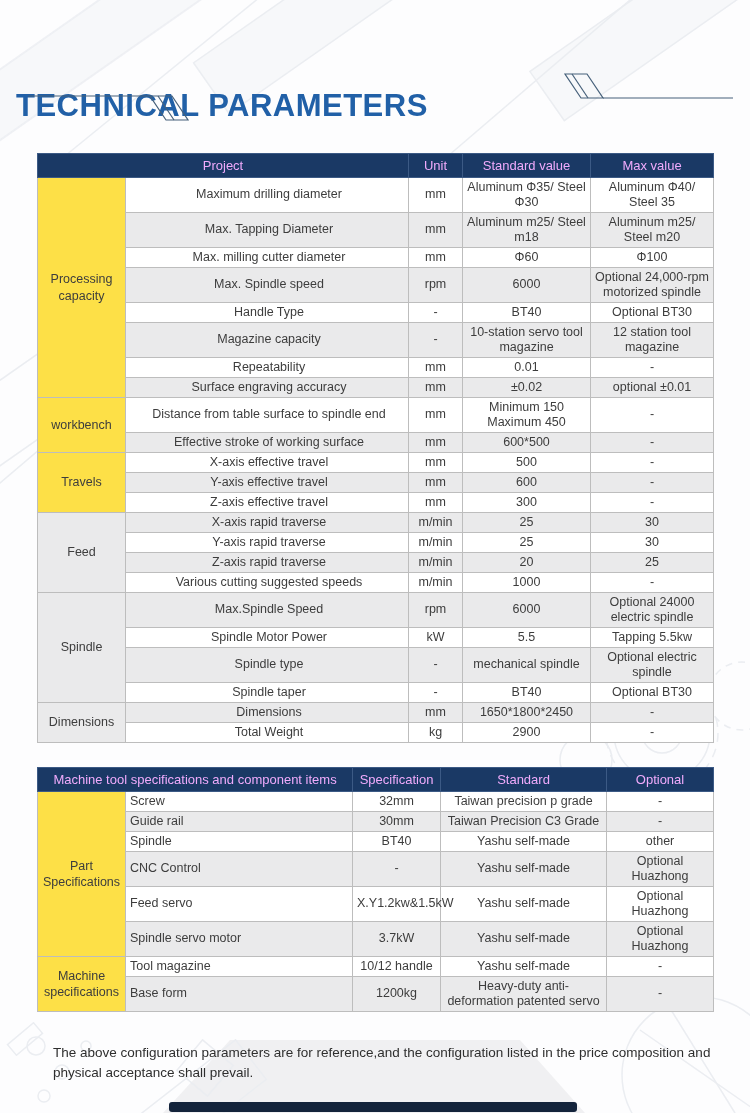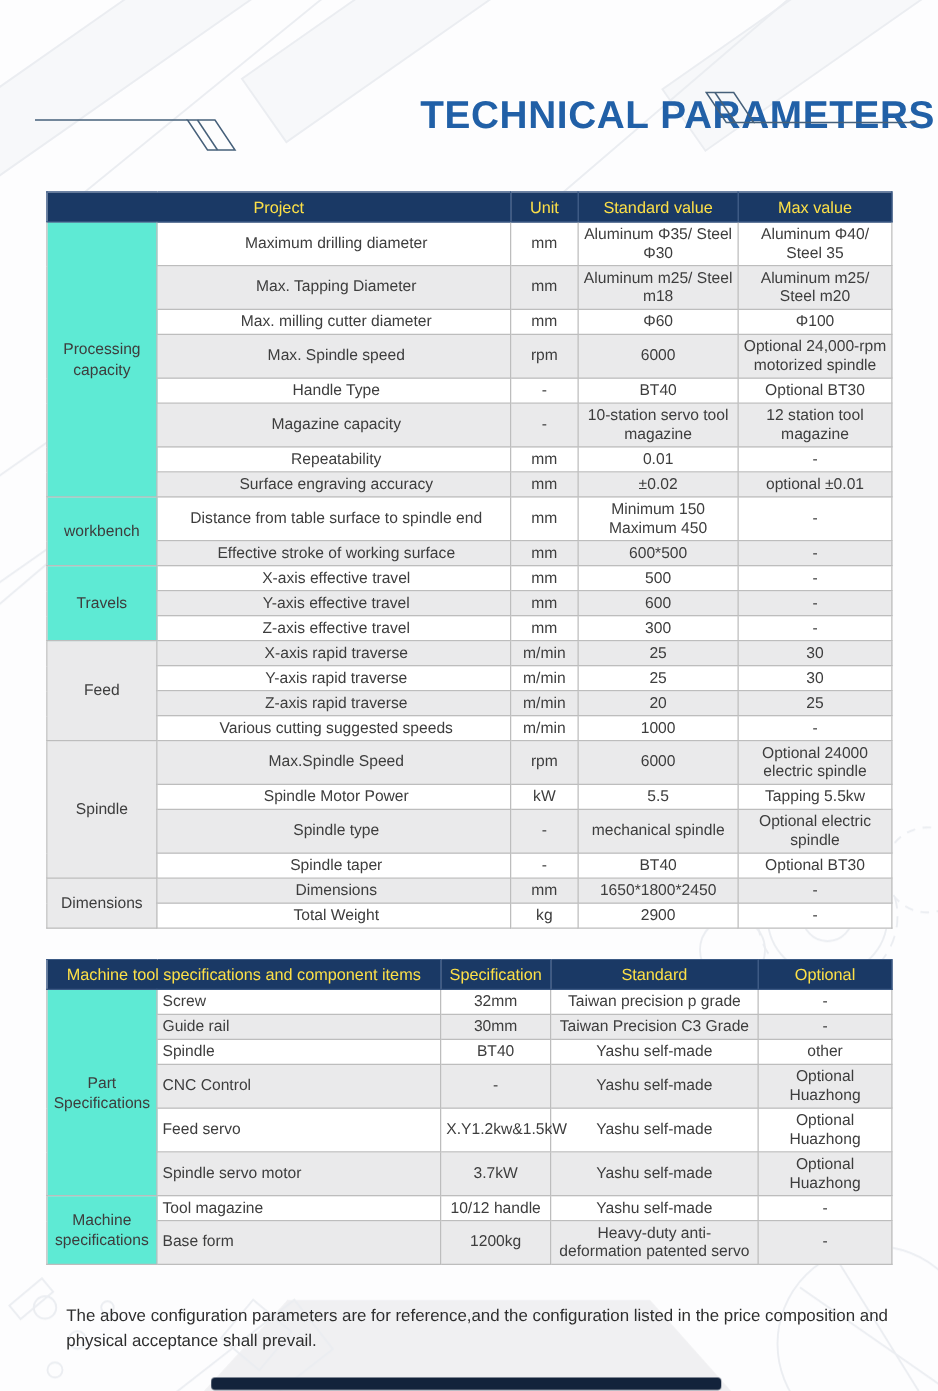--- a/index.html
+++ b/index.html
@@ -6,46 +6,46 @@
   .page{
     position:relative;width:750px;height:1113px;overflow:hidden;
     background:#fdfdfe;font-family:"Liberation Sans",sans-serif;color:#3d3d3d;
   }
   
   .bg-svg{position:absolute;left:0;top:0;width:750px;height:1113px;}
 
   
   .title-wrap{position:absolute;left:0;top:68px;width:750px;height:70px;}
   .page-title{
-    margin:2px;text-align:right;font-size:31px;font-weight:bold;
+    margin:16px;text-align:left;font-size:31px;font-weight:bold;
     color:#2160a7;letter-spacing:.5px;line-height:44px;
   }
   .title-deco{position:absolute;left:0;top:0;width:750px;height:140px;pointer-events:none;}
 
   
   .spec-table{
     position:absolute;left:37px;width:676px;
     border-collapse:collapse;table-layout:fixed;
     font-size:12.5px;color:#3d3d3d;background:#fff;
     border:1px solid #8f8f8f;
   }
   #table1{top:153px;}
   #table2{top:767px;}
   .spec-table th{
-    background:#1a3965;color:#fde047;font-weight:normal;font-size:13px;
+    background:#1a3965;color:#f0abfc;font-weight:normal;font-size:13px;
     height:21px;padding:1px 2px;border:1px solid #3c5a85;
   }
   .spec-table td{
     border:1px solid #bdbdbd;text-align:center;vertical-align:middle;
     padding:1px 4px;line-height:1.22;white-space:pre-line;
   }
   .spec-table tr.rnorm{height:20px;}
   .spec-table tr.tall{height:35px;}
   .spec-table tr.alt td{background:#eaeaeb;}
-  .spec-table td.group-cell{background:#5eead4;line-height:1.3;}
+  .spec-table td.group-cell{background:#fde047;line-height:1.3;}
   .spec-table tr.group-start td{border-top:1.5px solid #7e7e7e;}
   #table1 td.cell-item{text-align:center;padding-left:8px;}
   #table2 td.cell-item{text-align:left;}
 
   
   .footer-note{
     position:absolute;left:37px;top:1027px;width:688px;margin:16px;
     font-size:13.5px;line-height:1.45;color:#2e2e2e;text-align:left;
   }
 

